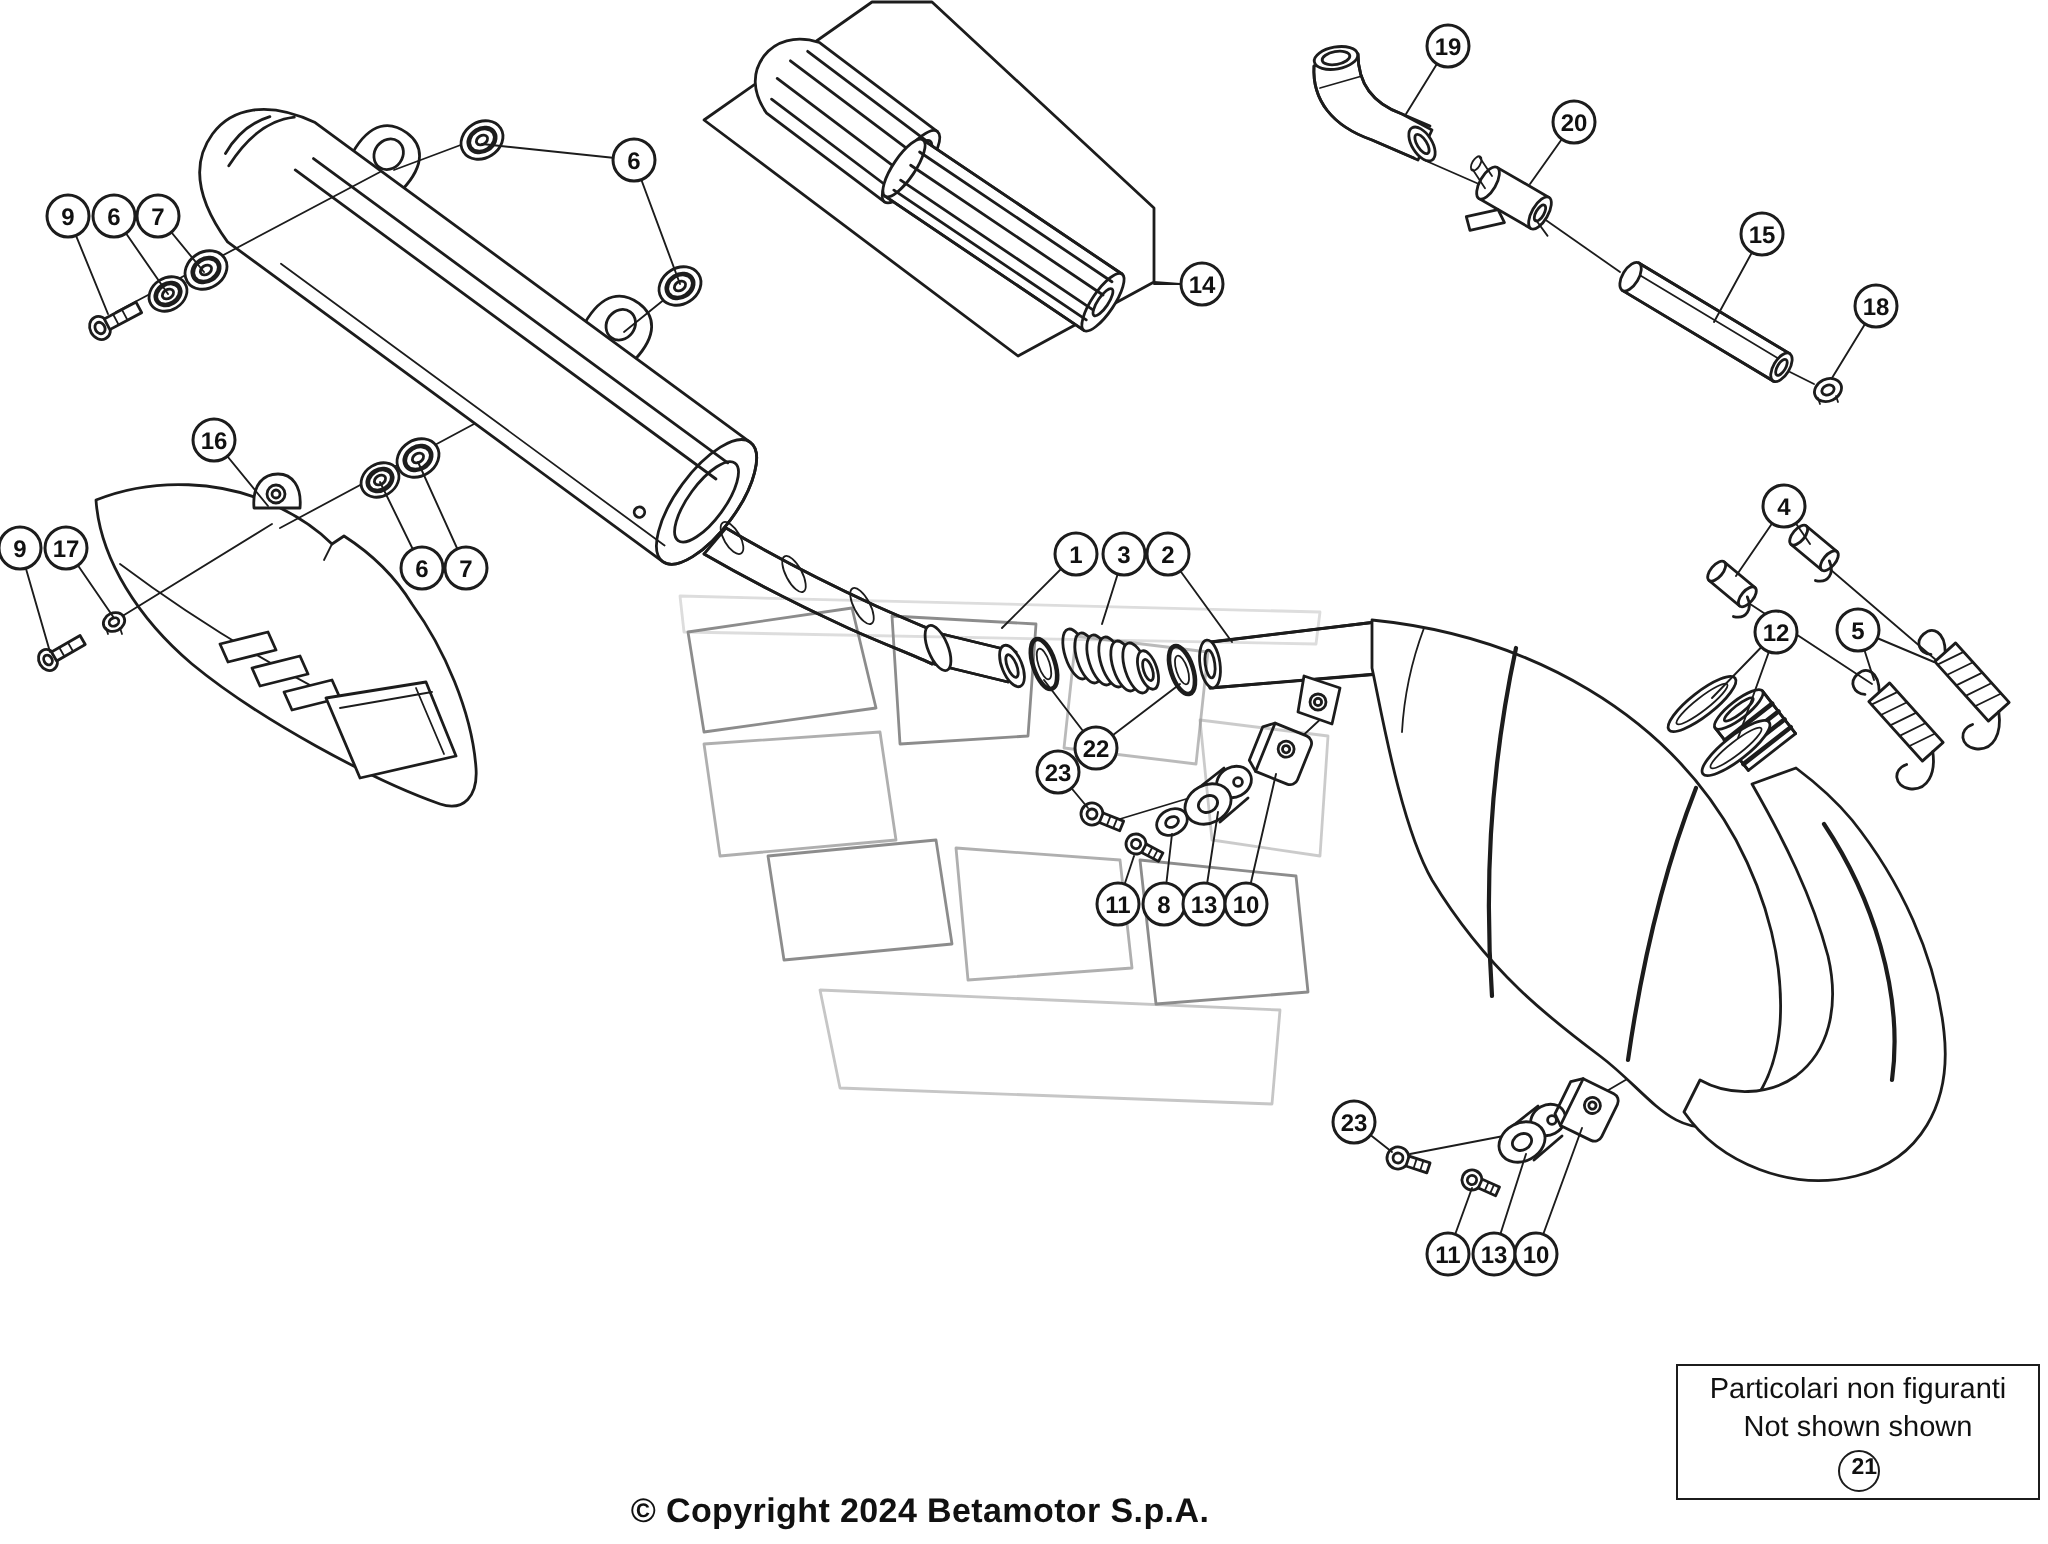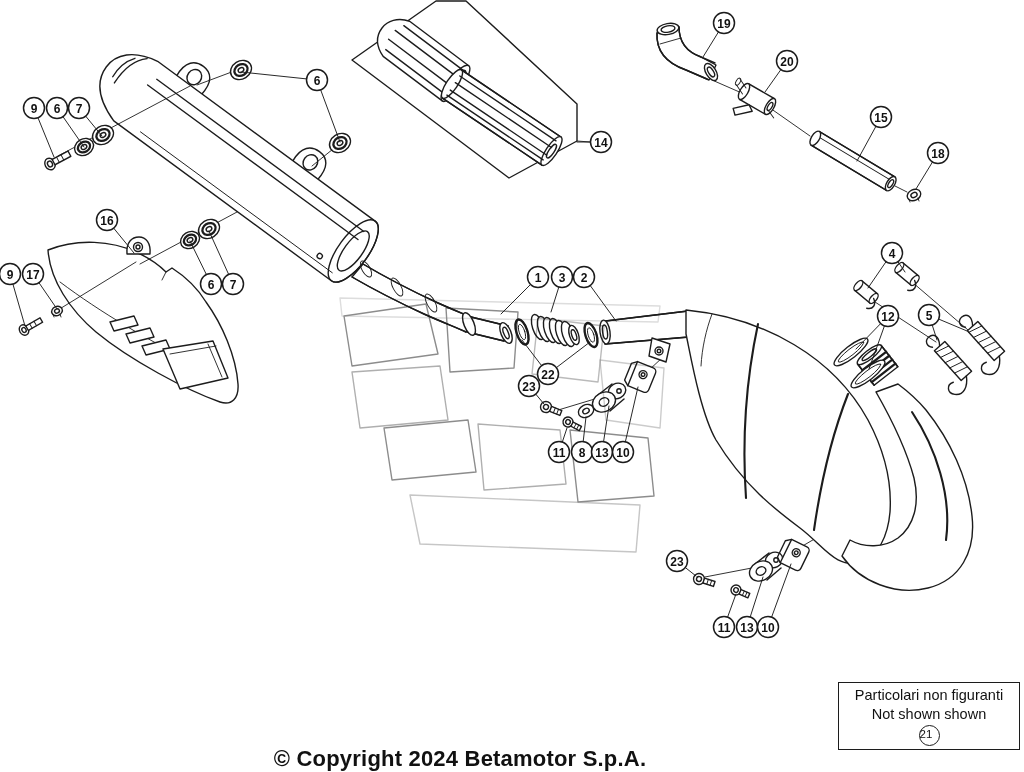--- a/index.html
+++ b/index.html
@@ -22,25 +22,25 @@
   .wm{opacity:.5;}
   
   .nsbox{
     position:absolute;left:838px;top:682px;width:180px;height:66px;
     border:1.6px solid #1c1c1c;background:#fff;
     display:flex;flex-direction:column;align-items:center;justify-content:center;
     font-size:14.5px;line-height:1.3;text-align:center;
   }
   .nsbox .circ{
     display:inline-block;width:19px;height:19px;border:1.4px solid #1c1c1c;border-radius:50%;
-    font-size:11.5px;line-height:17px;text-align:left;margin-top:1px;font-weight:normal;
+    font-size:11.5px;line-height:17px;text-align:right;margin-top:1px;font-weight:bold;
   }
   .copyright{
     position:absolute;left:0;top:746px;width:920px;text-align:center;
-    font-size:22px;font-weight:bold;letter-spacing:.2px;
+    font-size:17px;font-weight:bold;letter-spacing:.2px;
   }
 </style>
 </head>
 <body>
 
 <div id="page">
 
 <svg class="art" width="1024" height="772" viewBox="0 0 1024 772">
   <defs>
     <pattern id="dp" width="4.6" height="4.6" patternUnits="userSpaceOnUse">

